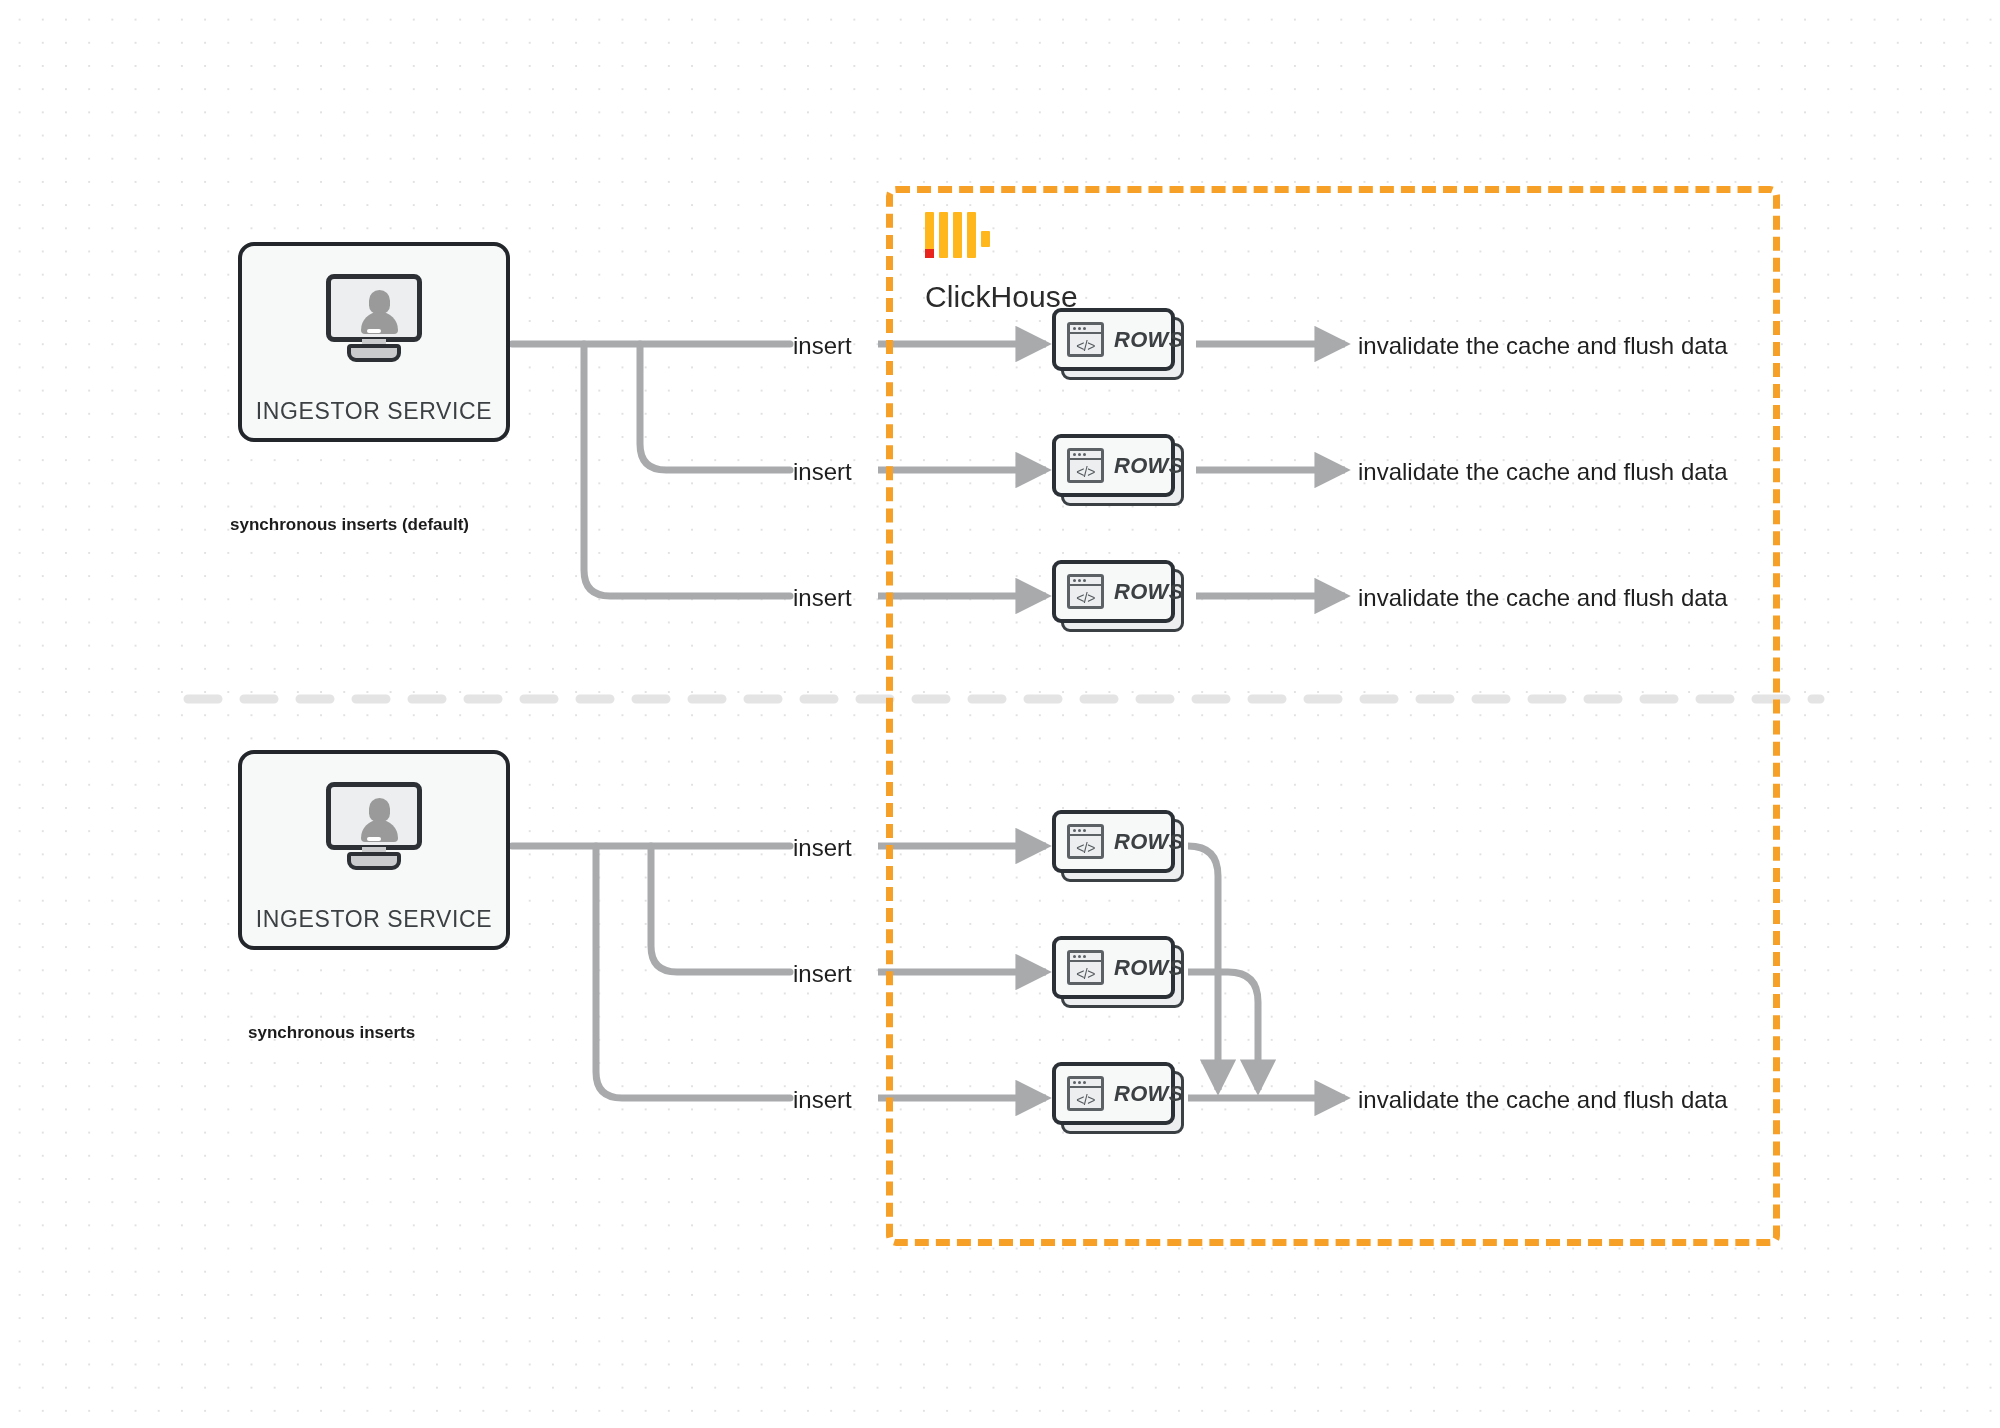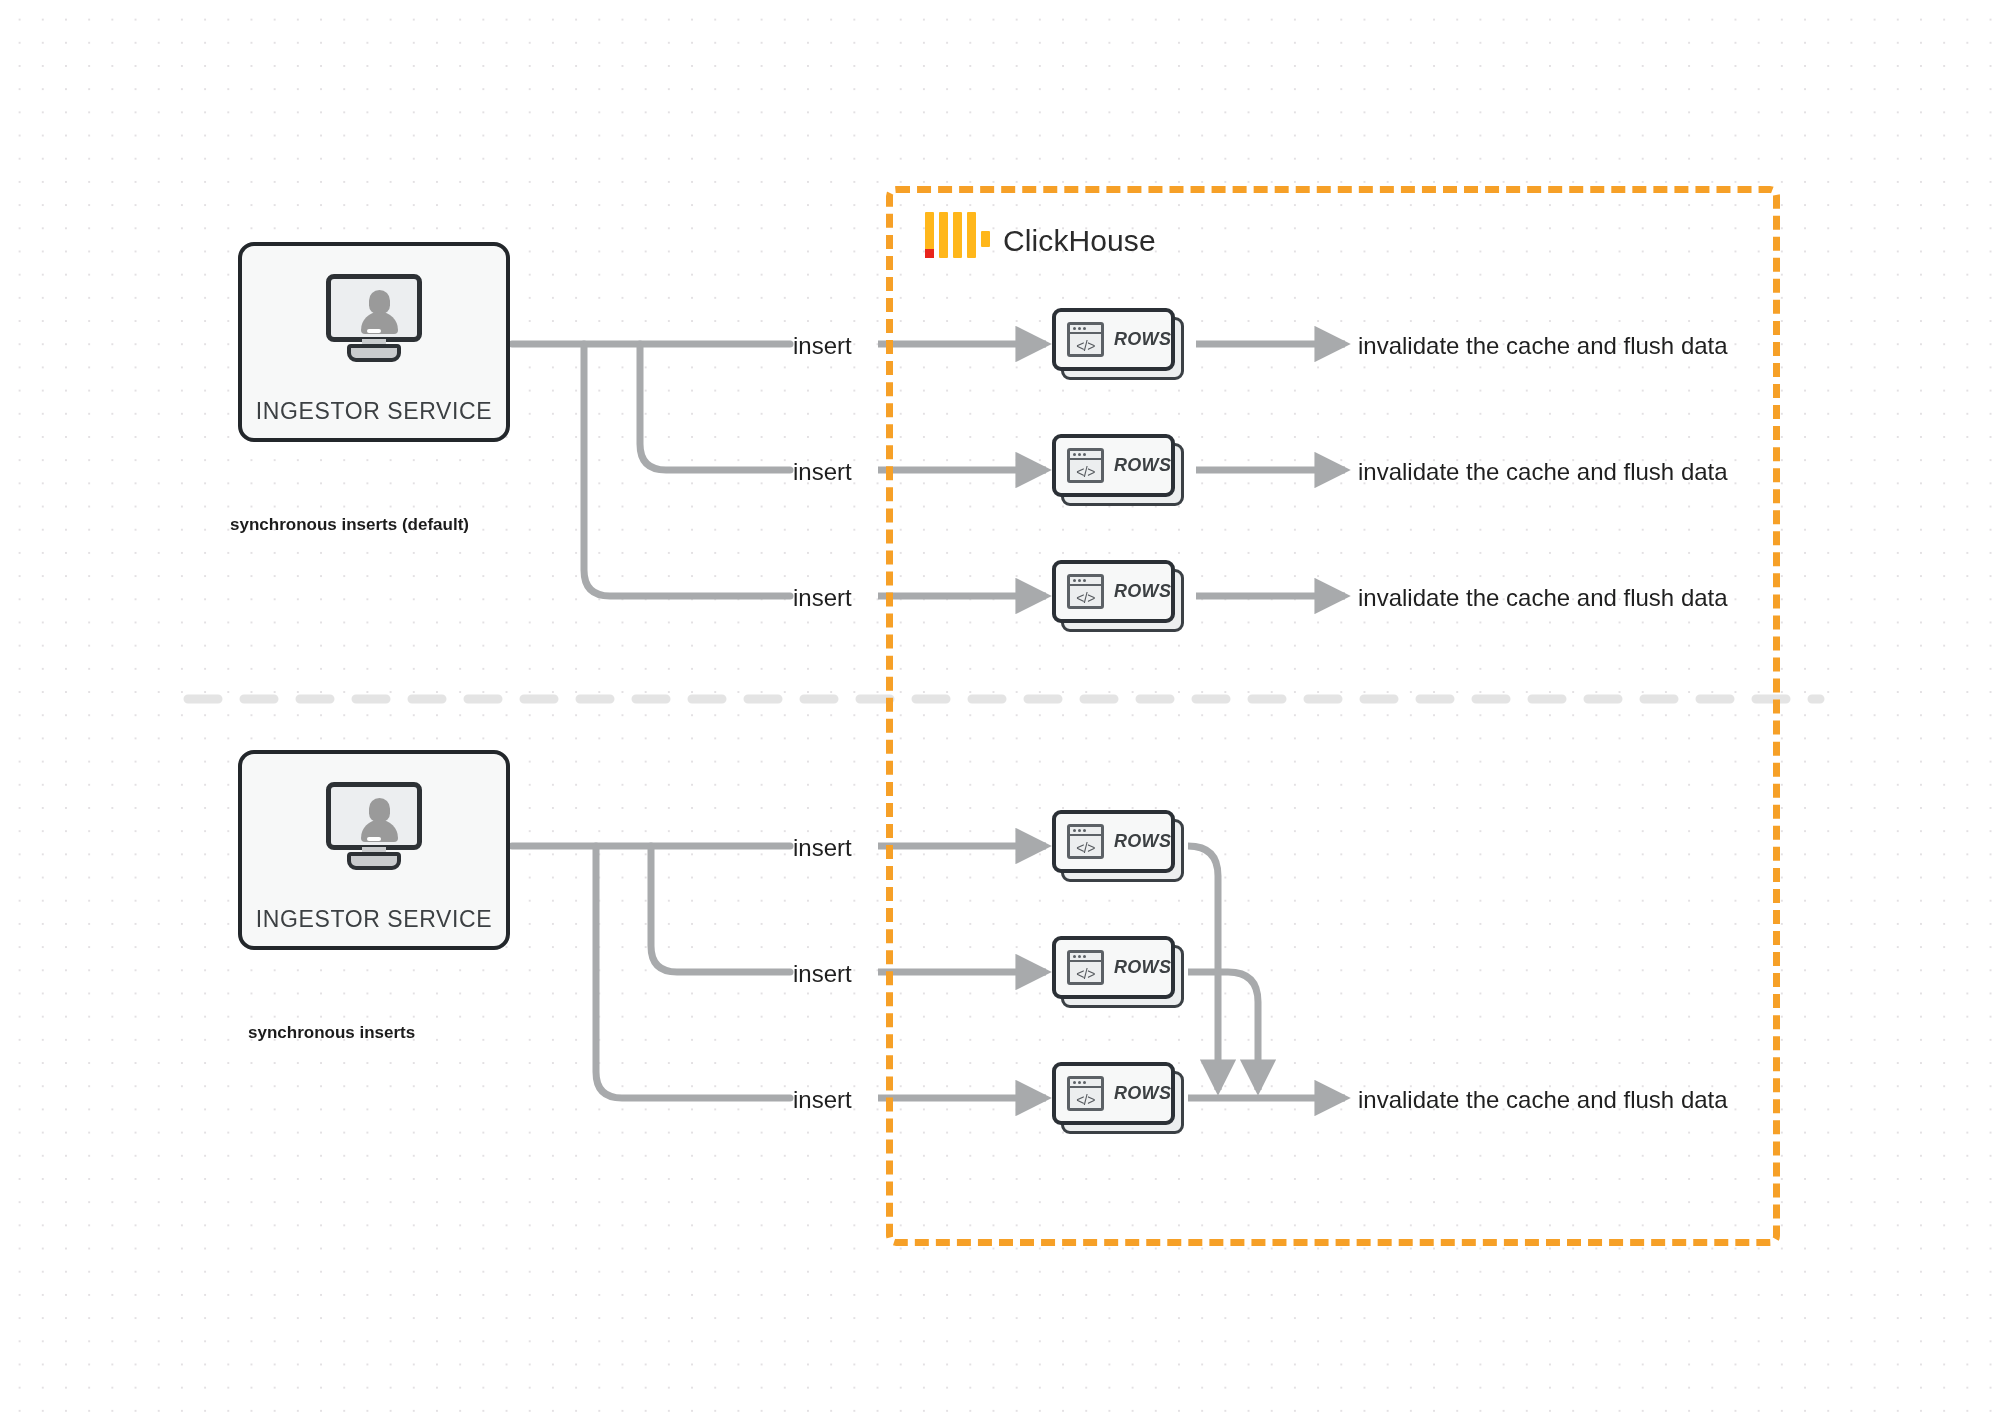--- a/index.html
+++ b/index.html
@@ -36,22 +36,23 @@
     height: 1060px;
     border: 7px dashed #f6a027;
     border-radius: 10px;
     box-sizing: border-box;
   }
   .ch-header {
     position: absolute;
     left: 925px;
     top: 212px;
     display: flex;
-    align-items: flex-end;
+    align-items: flex-start;
     gap: 22px;
+    flex-direction: column;
   }
   .ch-logo {
     position: relative;
     width: 56px;
     height: 46px;
   }
   .ch-logo .bar {
     position: absolute;
     top: 0;
     width: 9px;
@@ -225,21 +226,21 @@
     width: 100%; height: 23px;
     display: flex;
     align-items: center;
     justify-content: center;
     font-family: "Liberation Sans", sans-serif;
     font-size: 14px;
     color: #55595e;
     letter-spacing: -0.5px;
   }
   .rows-text {
-    font-size: 18px;
+    font-size: 22px;
     font-style: italic;
     font-weight: bold;
     color: #3c4043;
     letter-spacing: 0.3px;
   }
 
   
   .edge-label {
     position: absolute;
     font-size: 24px;

